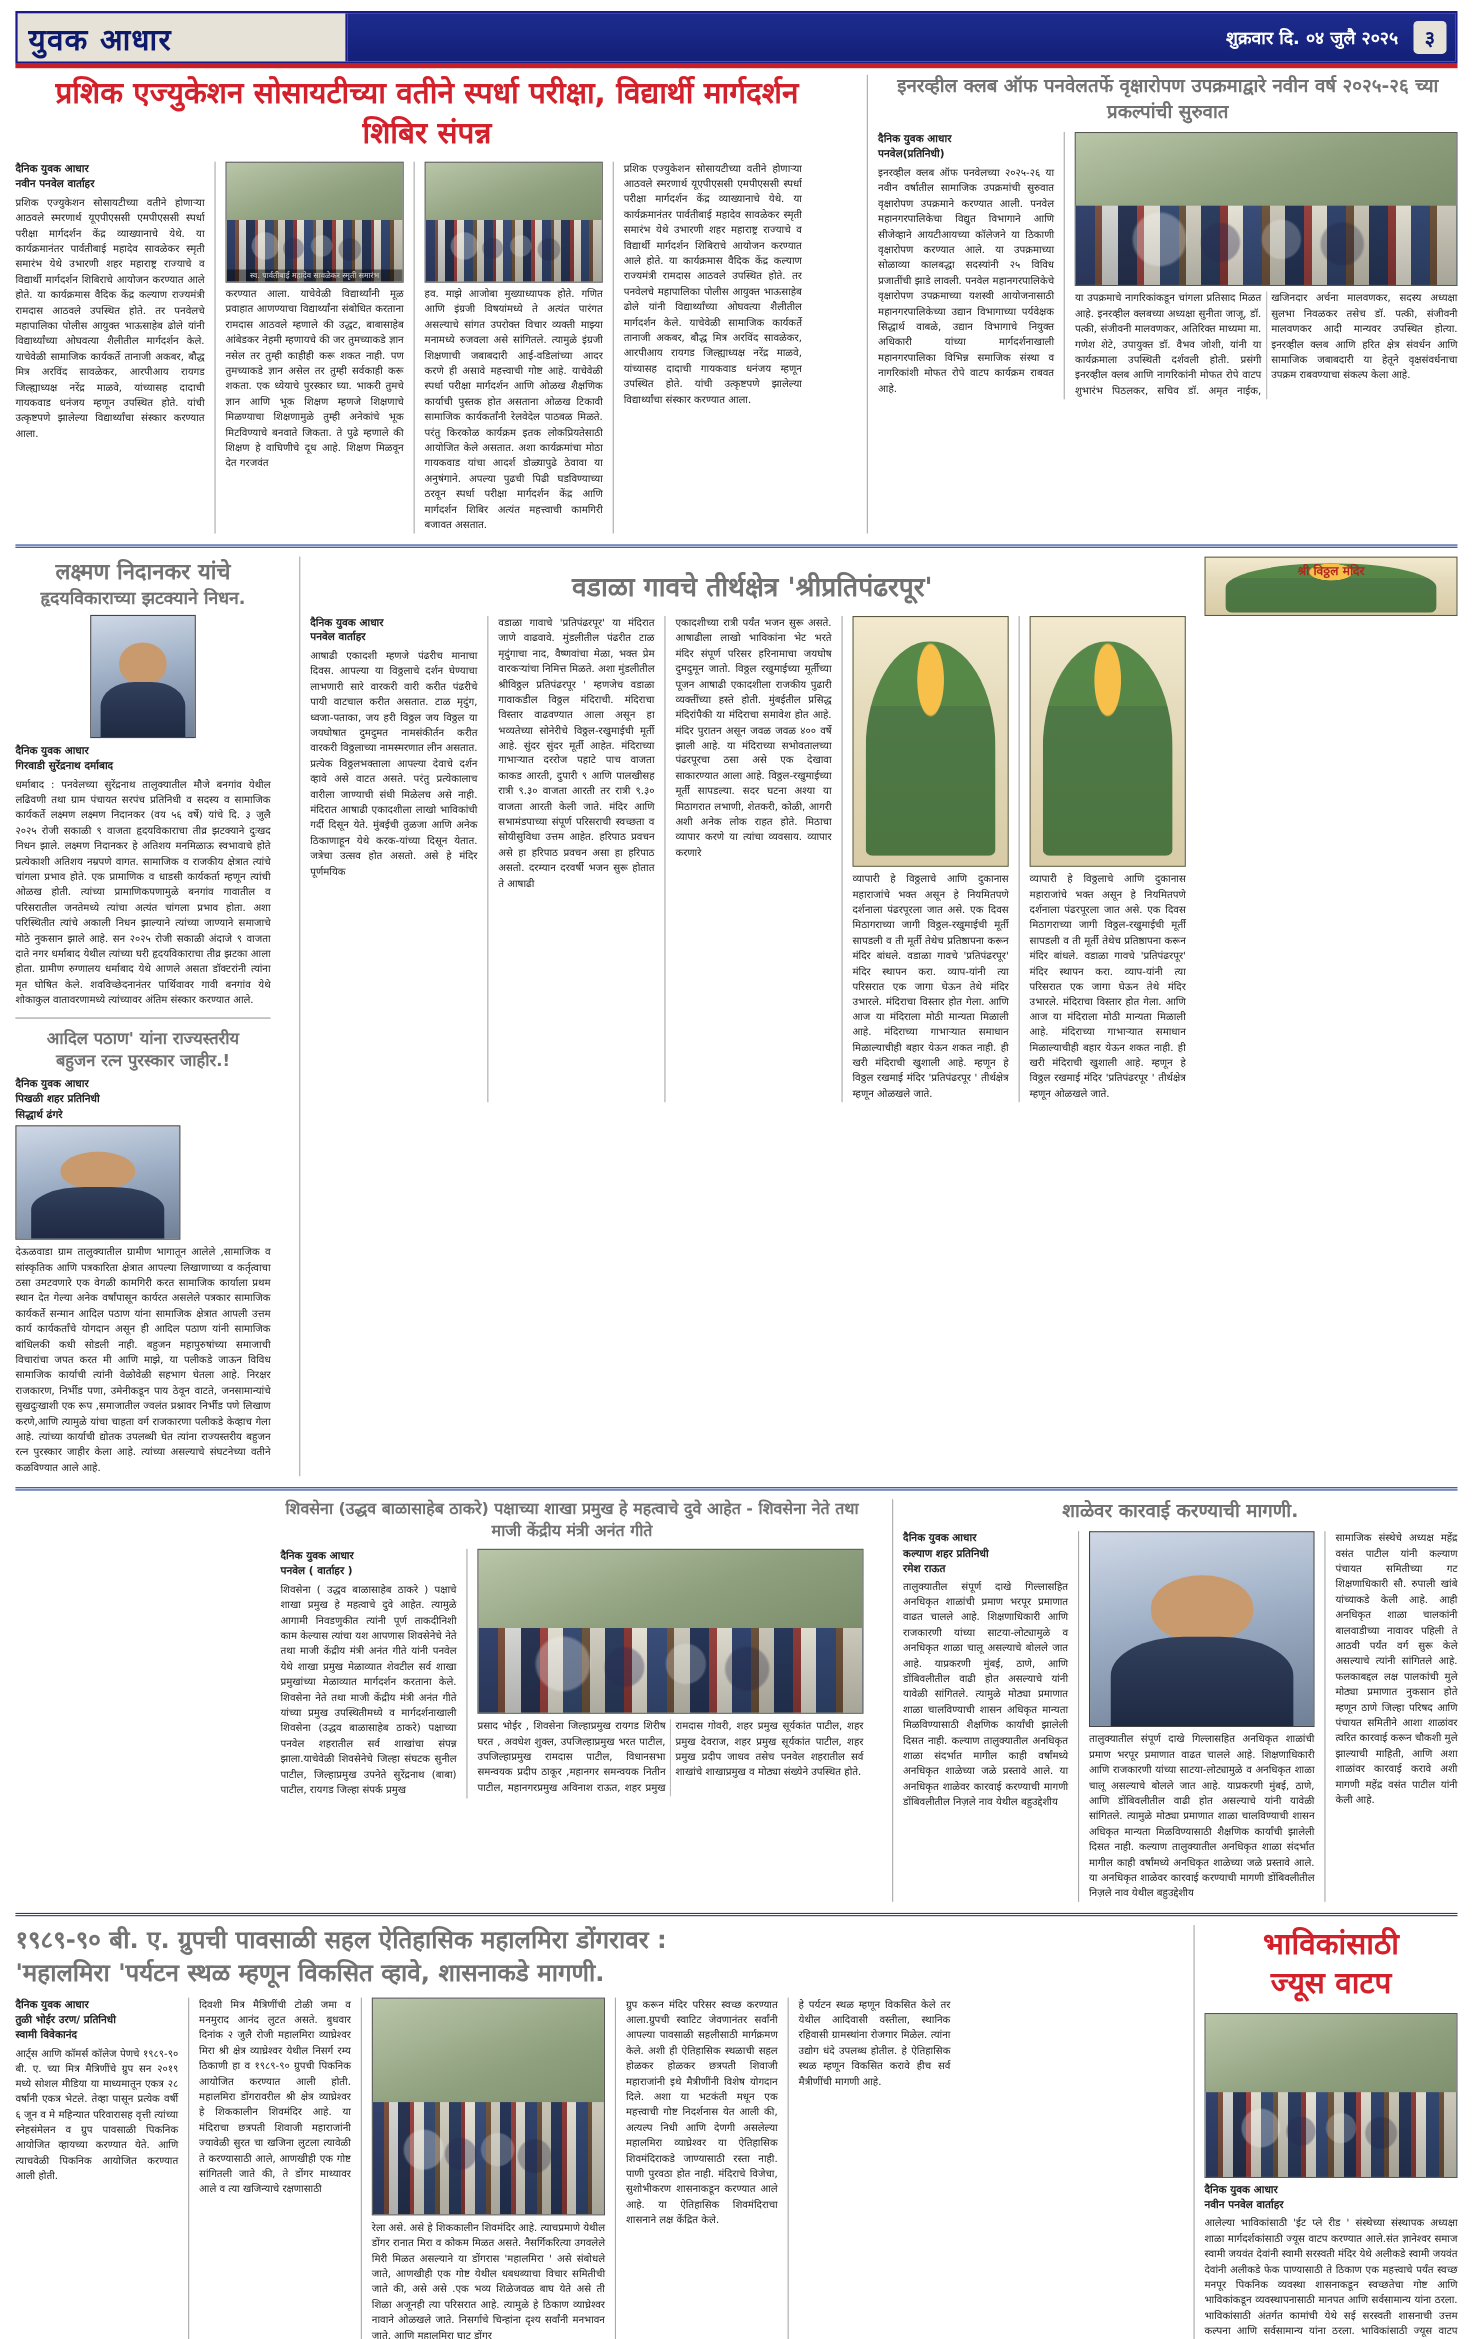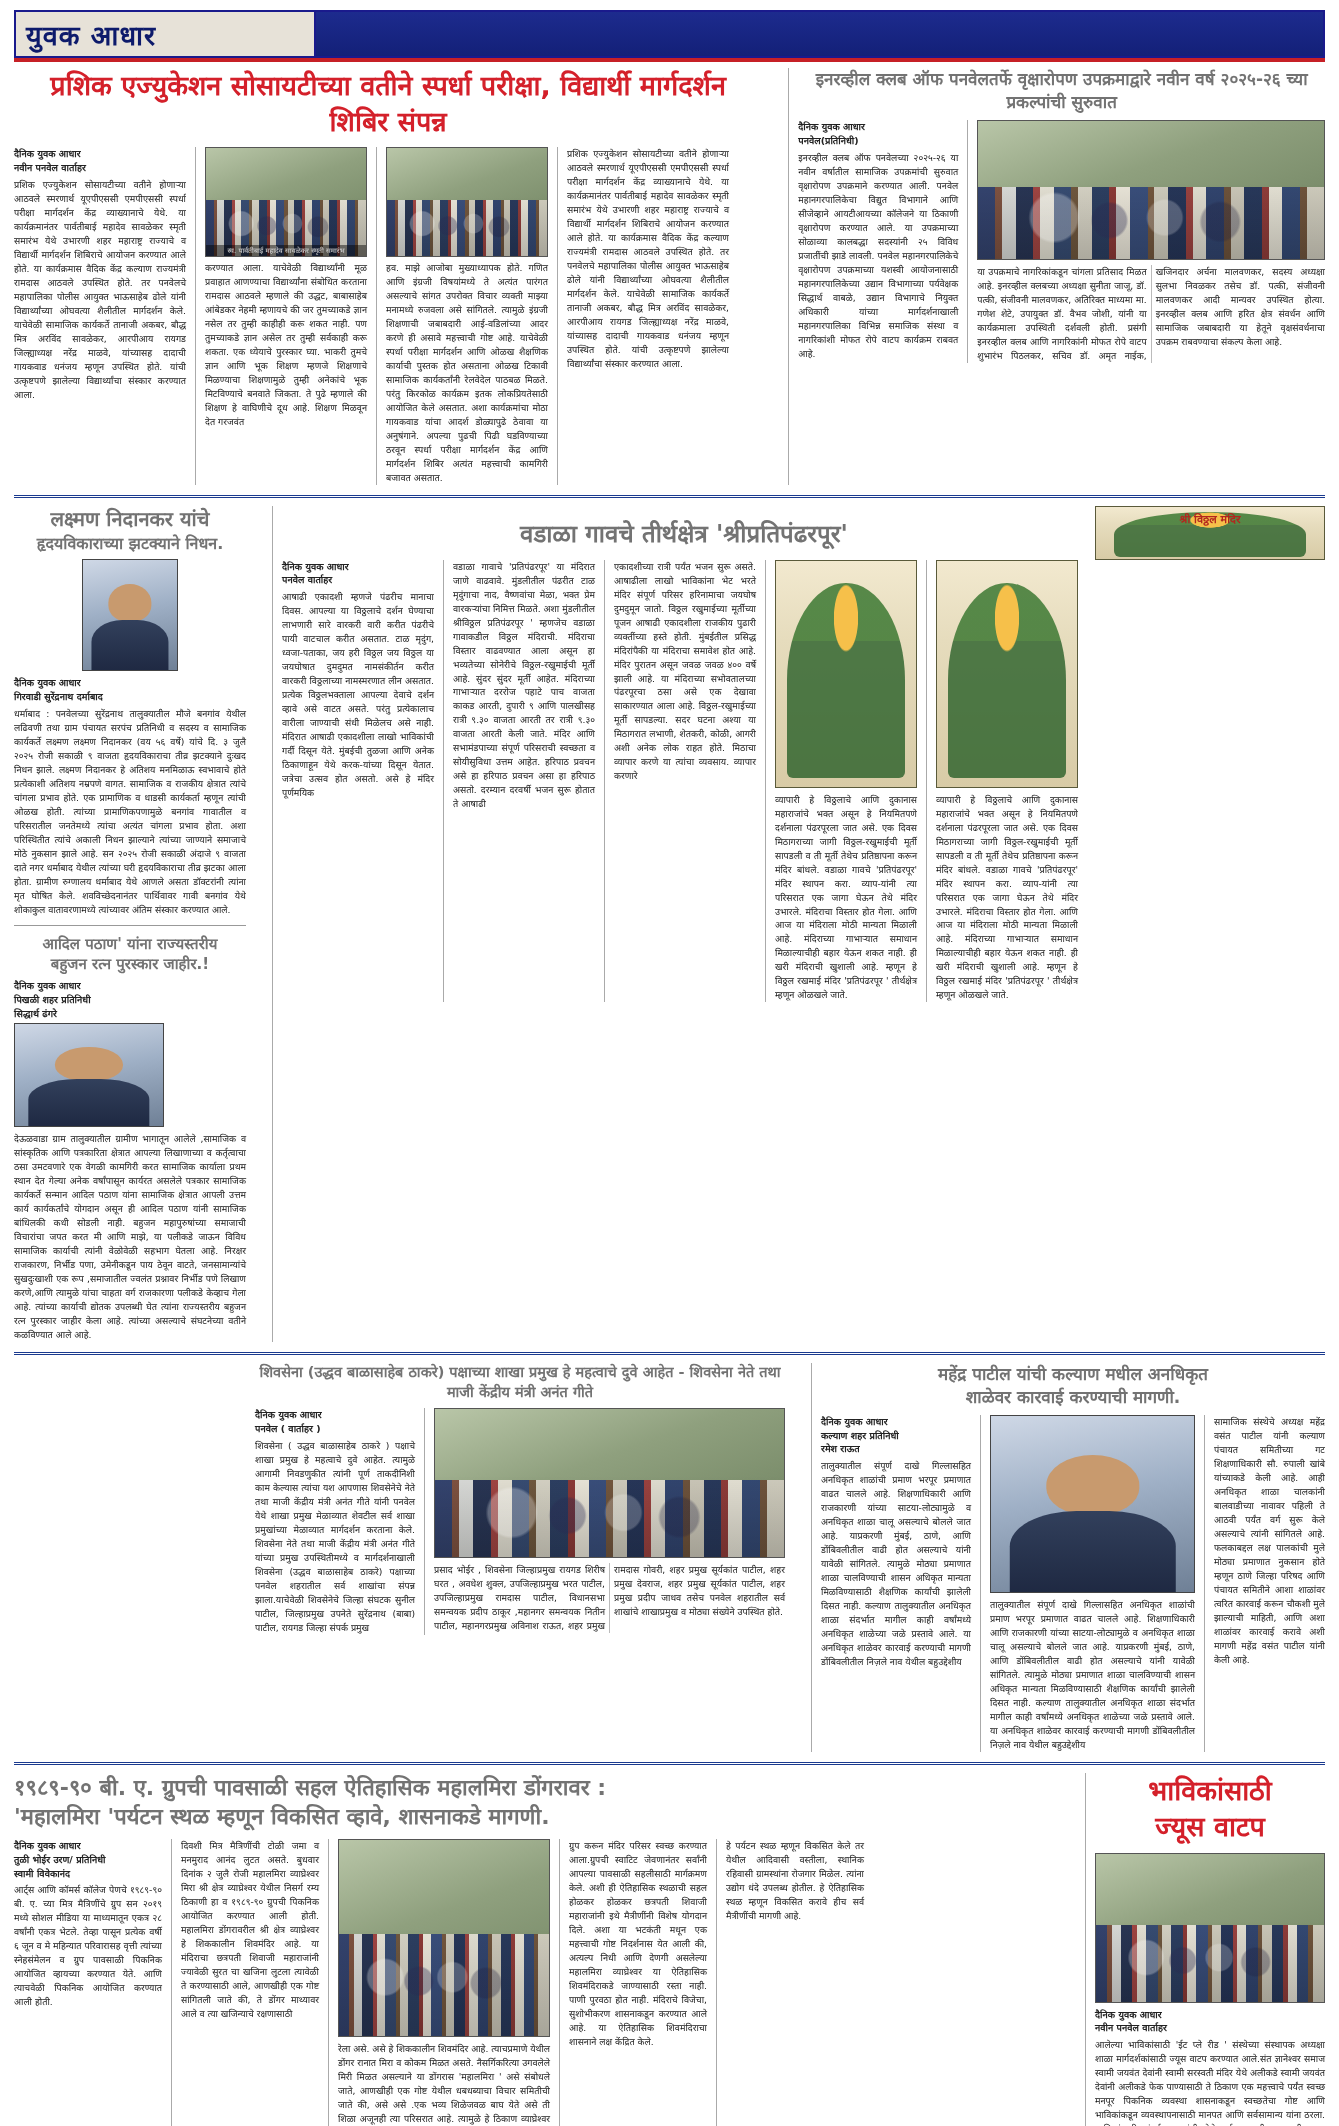--- a/index.html
+++ b/index.html
@@ -170,20 +170,24 @@
 </style>
 </head>
 <body>
 
 <div class="page">
 
   <div class="masthead">
     <div class="logo-box">
       <span class="logo-text">युवक आधार</span>
     </div>
+    <div class="masthead-right">
+      <span class="mast-date">शुक्रवार दि. ०४ जुलै २०२५</span>
+      <span class="page-num">३</span>
+    </div>
   </div>
   <div class="mast-rule"></div>
 
   <div class="row">
 
     <div class="col" style="width:760px;">
       <div class="headline-red" style="font-size:27px; padding:0 4px 6px 4px;">प्रशिक एज्युकेशन सोसायटीच्या वतीने स्पर्धा परीक्षा, विद्यार्थी मार्गदर्शन शिबिर संपन्न</div>
       <div class="row" style="gap:9px;">
         <div style="width:172px;">
           <div class="byline">दैनिक युवक आधार</div>
@@ -293,21 +297,20 @@
           <div class="body-text">शिवसेना ( उद्धव बाळासाहेब ठाकरे ) पक्षाचे शाखा प्रमुख हे महत्वाचे दुवे आहेत. त्यामुळे आगामी निवडणुकीत त्यांनी पूर्ण ताकदीनिशी काम केल्यास त्यांचा यश आपणास शिवसेनेचे नेते तथा माजी केंद्रीय मंत्री अनंत गीते यांनी पनवेल येथे शाखा प्रमुख मेळाव्यात शेवटील सर्व शाखा प्रमुखांच्या मेळाव्यात मार्गदर्शन करताना केले. शिवसेना नेते तथा माजी केंद्रीय मंत्री अनंत गीते यांच्या प्रमुख उपस्थितीमध्ये व मार्गदर्शनाखाली शिवसेना (उद्धव बाळासाहेब ठाकरे) पक्षाच्या पनवेल शहरातील सर्व शाखांचा संपन्न झाला.याचेवेळी शिवसेनेचे जिल्हा संघटक सुनील पाटील, जिल्हाप्रमुख उपनेते सुरेंद्रनाथ (बाबा) पाटील, रायगड जिल्हा संपर्क प्रमुख</div>
         </div>
         <div style="flex:1;" class="vline pad-l">
           <div class="photo people" style="height:150px; margin-bottom:5px;"></div>
           <div class="body-text" style="column-count:2; column-gap:9px; column-rule:1px solid #bbb;">प्रसाद भोईर , शिवसेना जिल्हाप्रमुख रायगड शिरीष घरत , अवधेश शुक्ल, उपजिल्हाप्रमुख भरत पाटील, उपजिल्हाप्रमुख रामदास पाटील, विधानसभा समन्वयक प्रदीप ठाकूर ,महानगर समन्वयक नितीन पाटील, महानगरप्रमुख अविनाश राऊत, शहर प्रमुख रामदास गोवरी, शहर प्रमुख सूर्यकांत पाटील, शहर प्रमुख देवराज, शहर प्रमुख सूर्यकांत पाटील, शहर प्रमुख प्रदीप जाधव तसेच पनवेल शहरातील सर्व शाखांचे शाखाप्रमुख व मोठ्या संख्येने उपस्थित होते.</div>
         </div>
       </div>
     </div>
 
     <div class="col vline pad-l" style="flex:1;">
-      <div class="headline-blue" style="font-size:17px;">महेंद्र पाटील यांची कल्याण मधील अनधिकृत</div>
       <div class="headline-blue" style="font-size:17px; margin-bottom:6px;">शाळेवर कारवाई करण्याची मागणी.</div>
       <div class="row" style="gap:9px;">
         <div style="width:150px;">
           <div class="byline">दैनिक युवक आधार</div>
           <div class="byline">कल्याण शहर प्रतिनिधी</div>
           <div class="byline" style="margin-bottom:3px;">रमेश राऊत</div>
           <div class="body-text">तालुक्यातील संपूर्ण दाखे गिल्लासहित अनधिकृत शाळांची प्रमाण भरपूर प्रमाणात वाढत चालले आहे. शिक्षणाधिकारी आणि राजकारणी यांच्या साटया-लोट्यामुळे व अनधिकृत शाळा चालू असल्याचे बोलले जात आहे. याप्रकरणी मुंबई, ठाणे, आणि डोंबिवलीतील वाढी होत असल्याचे यांनी यावेळी सांगितले. त्यामुळे मोठ्या प्रमाणात शाळा चालविण्याची शासन अधिकृत मान्यता मिळविण्यासाठी शैक्षणिक कार्यांची झालेली दिसत नाही. कल्याण तालुक्यातील अनधिकृत शाळा संदर्भात मागील काही वर्षांमध्ये अनधिकृत शाळेच्या जळे प्रस्तावे आले. या अनधिकृत शाळेवर कारवाई करण्याची मागणी डोंबिवलीतील निज़ले नाव येथील बहुउद्देशीय</div>
         </div>
         <div style="width:215px;" class="vline pad-l">
           <div class="portrait" style="height:178px; margin-bottom:5px;"></div>

